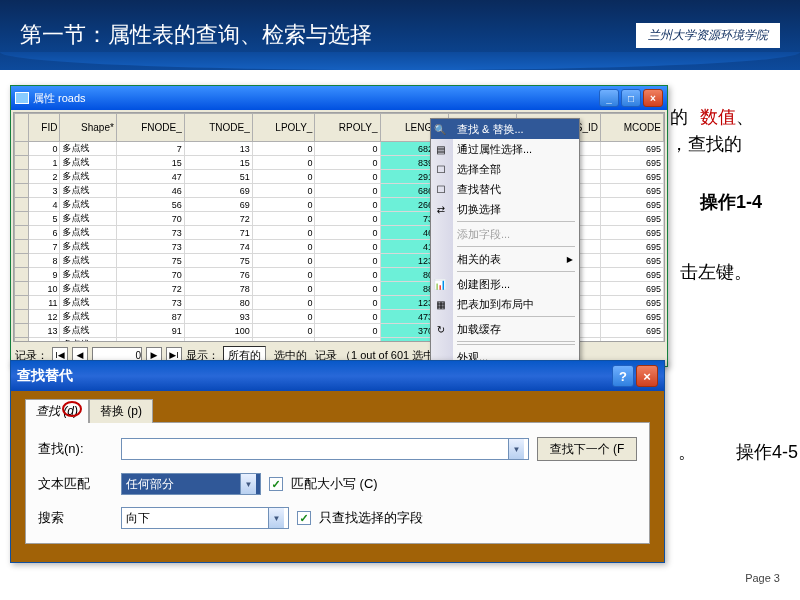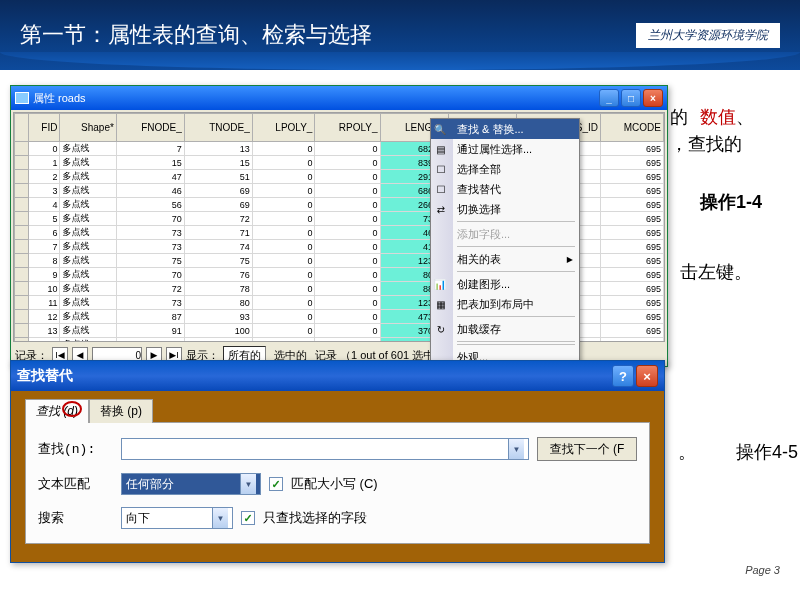--- a/index.html
+++ b/index.html
@@ -47,29 +47,29 @@
 .find-winbtns { margin-left: auto; display: flex; gap: 2px; }
 .find-winbtn { width: 22px; height: 22px; border-radius: 3px; display: flex; align-items: center; justify-content: center; font-weight: bold; font-size: 13px; }
 .find-help { background: linear-gradient(#70b0ff, #3080e0); color: #fff; border: 1px solid #2060c0; }
 .find-close { background: linear-gradient(#f08060, #d04020); color: #fff; border: 1px solid #a03010; }
 .find-body { padding: 8px 14px 18px 14px; }
 .tabs { display: flex; margin-bottom: -1px; }
 .tab { padding: 3px 10px; border: 1px solid #a0a0a0; background: #ece9d8; font-size: 12px; border-bottom: none; }
 .tab.active { background: #fcfcfc; position: relative; z-index: 2; font-style: italic; }
 .tab-panel { border: 1px solid #a0a0a0; background: #fcfcfc; padding: 14px 12px; }
 .form-row { display: flex; align-items: center; margin-bottom: 12px; gap: 8px; }
-.form-label { width: 75px; font-size: 13px; font-family: Liberation Mono, monospace; }
+.form-label { width: 75px; font-size: 13px; }
 .combo { height: 22px; border: 1px solid #7090b8; background: #fff; display: flex; align-items: center; padding: 0 4px; font-size: 12px; }
 .combo.sel { background: #305898; color: #fff; }
 .combo-btn { width: 16px; height: 20px; background: linear-gradient(#e8f0ff, #b8d0f0); border-left: 1px solid #7090b8; margin-left: auto; display: flex; align-items: center; justify-content: center; font-size: 8px; color: #405880; }
 .chk { width: 14px; height: 14px; border: 1px solid #7090b8; background: #fff; display: flex; align-items: center; justify-content: center; font-size: 11px; color: #1a8a1a; font-weight: bold; }
 .btn { width: 100px; height: 24px; border: 1px solid #808080; background: #ece9d8; font-size: 12px; display: flex; align-items: center; justify-content: center; }
 .circle { border: 2px solid #c00000; border-radius: 50%; width: 20px; height: 16px; position: absolute; }
 
-.page-num { position: absolute; bottom: 24px; right: 20px; font-size: 11px; font-style: italic; color: #444; }
+.page-num { position: absolute; bottom: 16px; right: 20px; font-size: 11px; color: #444; }
 </style>
 </head>
 <body>
 
 <div class="header-bar">
   <div class="header-title">第一节：属性表的查询、检索与选择</div>
   <div class="header-right">兰州大学资源环境学院</div>
 </div>
 <div class="header-curve"></div>
 
@@ -419,21 +419,21 @@
         <div class="combo sel" style="width:140px">
             <span>任何部分</span>
             <div class="combo-btn">▼</div>
           </div>
         <div class="chk">✓</div>
         <span style="font-size:13px">匹配大小写 (C)</span>
         <div style="flex:1"></div>
       </div>
       <div class="form-row" style="margin-bottom:0">
         <div class="form-label">搜索</div>
-        <div class="combo" style="width:112px">
+        <div class="combo" style="width:168px">
             <span>向下</span>
             <div class="combo-btn">▼</div>
           </div>
         <div class="chk">✓</div>
         <span style="font-size:13px">只查找选择的字段</span>
       </div>
     </div>
   </div>
 </div>
 

